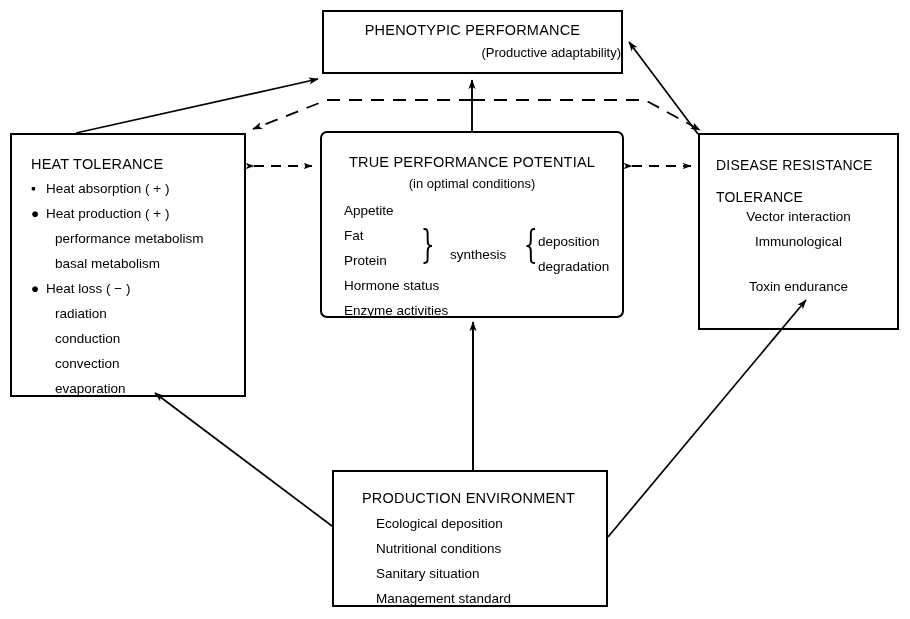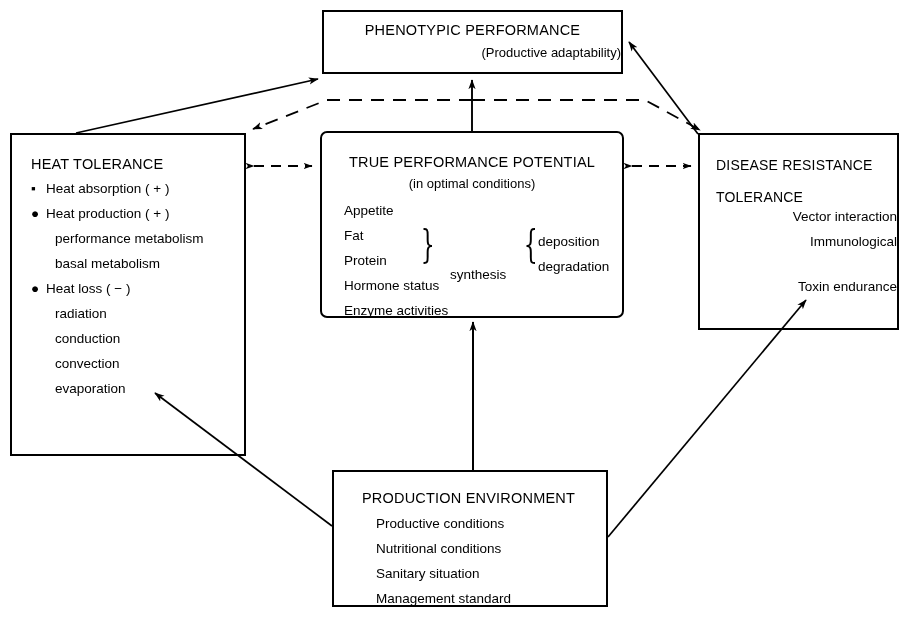--- a/index.html
+++ b/index.html
@@ -12,40 +12,40 @@
 
   .ttl{font-size:14.5px;letter-spacing:.2px;white-space:nowrap;}
   .sub{font-size:13px;white-space:nowrap;}
 
   
   #box-pp{left:322px;top:10px;width:301px;height:64px;}
   #box-pp .ttl{position:absolute;left:0;right:0;top:10px;text-align:center;}
   #box-pp .sub{position:absolute;left:0;right:0;top:33px;text-align:right;}
 
   
-  #box-ht{left:10px;top:133px;width:236px;height:323px;}
+  #box-ht{left:10px;top:133px;width:236px;height:264px;}
   #box-ht .ttl{position:absolute;left:19px;top:21px;}
   #box-ht .row{position:absolute;left:19px;font-size:13.5px;white-space:nowrap;}
   #box-ht .bullet{display:inline-block;width:15px;}
   #box-ht .ind{padding-left:24px;}
 
   
   #box-tpp{left:320px;top:131px;width:304px;height:187px;border-radius:7px;}
   #box-tpp .ttl{position:absolute;left:0;right:0;top:21px;text-align:center;}
   #box-tpp .sub{position:absolute;left:0;right:0;top:43px;text-align:center;}
   #box-tpp .row{position:absolute;left:22px;font-size:13.5px;white-space:nowrap;}
   #box-tpp .brace{position:absolute;font-size:40px;line-height:1;
                   font-family:"DejaVu Serif",serif;transform:scaleX(.55);}
-  #box-tpp .synth{position:absolute;font-size:13.5px;margin-top:20px;}
+  #box-tpp .synth{position:absolute;font-size:13.5px;}
   #box-tpp .rr{position:absolute;font-size:13.5px;white-space:nowrap;}
 
   
   #box-dr{left:698px;top:133px;width:201px;height:197px;}
   #box-dr .ttl{position:absolute;left:16px;font-size:14px;white-space:nowrap;}
-  #box-dr .row{position:absolute;font-size:13.5px;white-space:nowrap;text-align:right;
+  #box-dr .row{position:absolute;font-size:13.5px;white-space:nowrap;text-align:center;
                left:0;right:0;}
 
   
   #box-pe{left:332px;top:470px;width:276px;height:137px;}
   #box-pe .ttl{position:absolute;left:28px;top:18px;}
   #box-pe .row{position:absolute;left:42px;font-size:13.5px;white-space:nowrap;}
 </style>
 </head>
 <body>
 
@@ -156,21 +156,21 @@
       <span>Immunological</span>
     </div>
     <div class="row" style="top:144px">
       <span>Toxin endurance</span>
     </div>
   </div>
 
   <div class="box" id="box-pe">
     <div class="ttl">PRODUCTION ENVIRONMENT</div>
     <div class="row" style="top:44px">
-      <span>Productive conditions</span>
+      <span>Ecological deposition</span>
     </div>
     <div class="row" style="top:69px">
       <span>Nutritional conditions</span>
     </div>
     <div class="row" style="top:94px">
       <span>Sanitary situation</span>
     </div>
     <div class="row" style="top:119px">
       <span>Management standard</span>
     </div>

